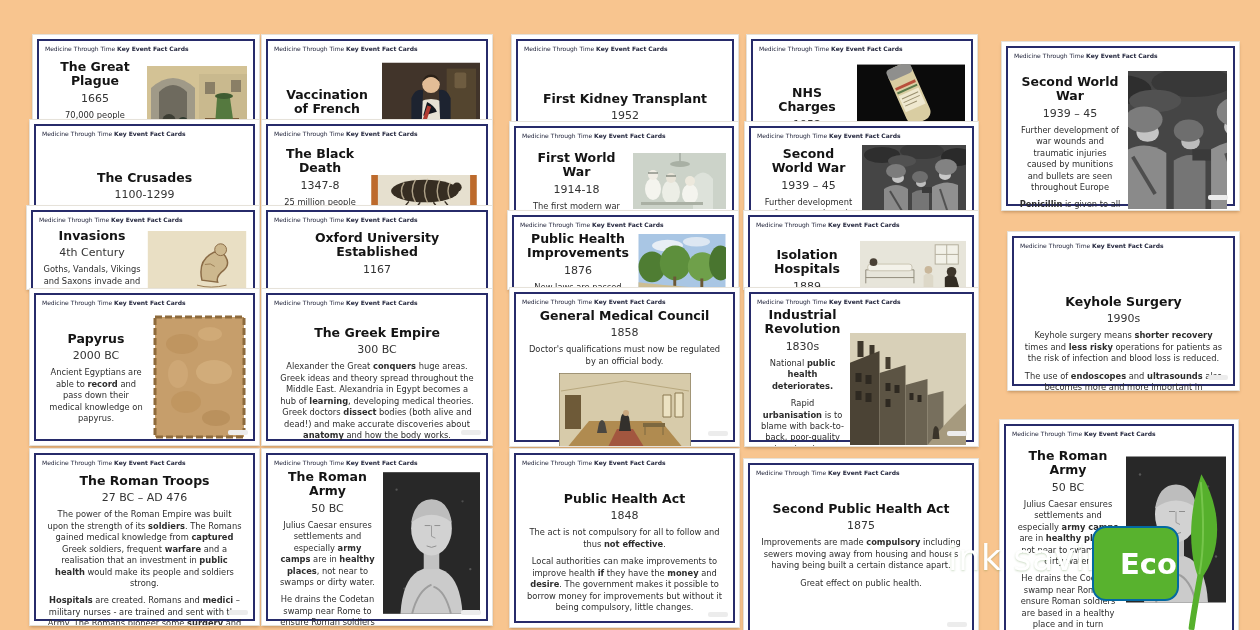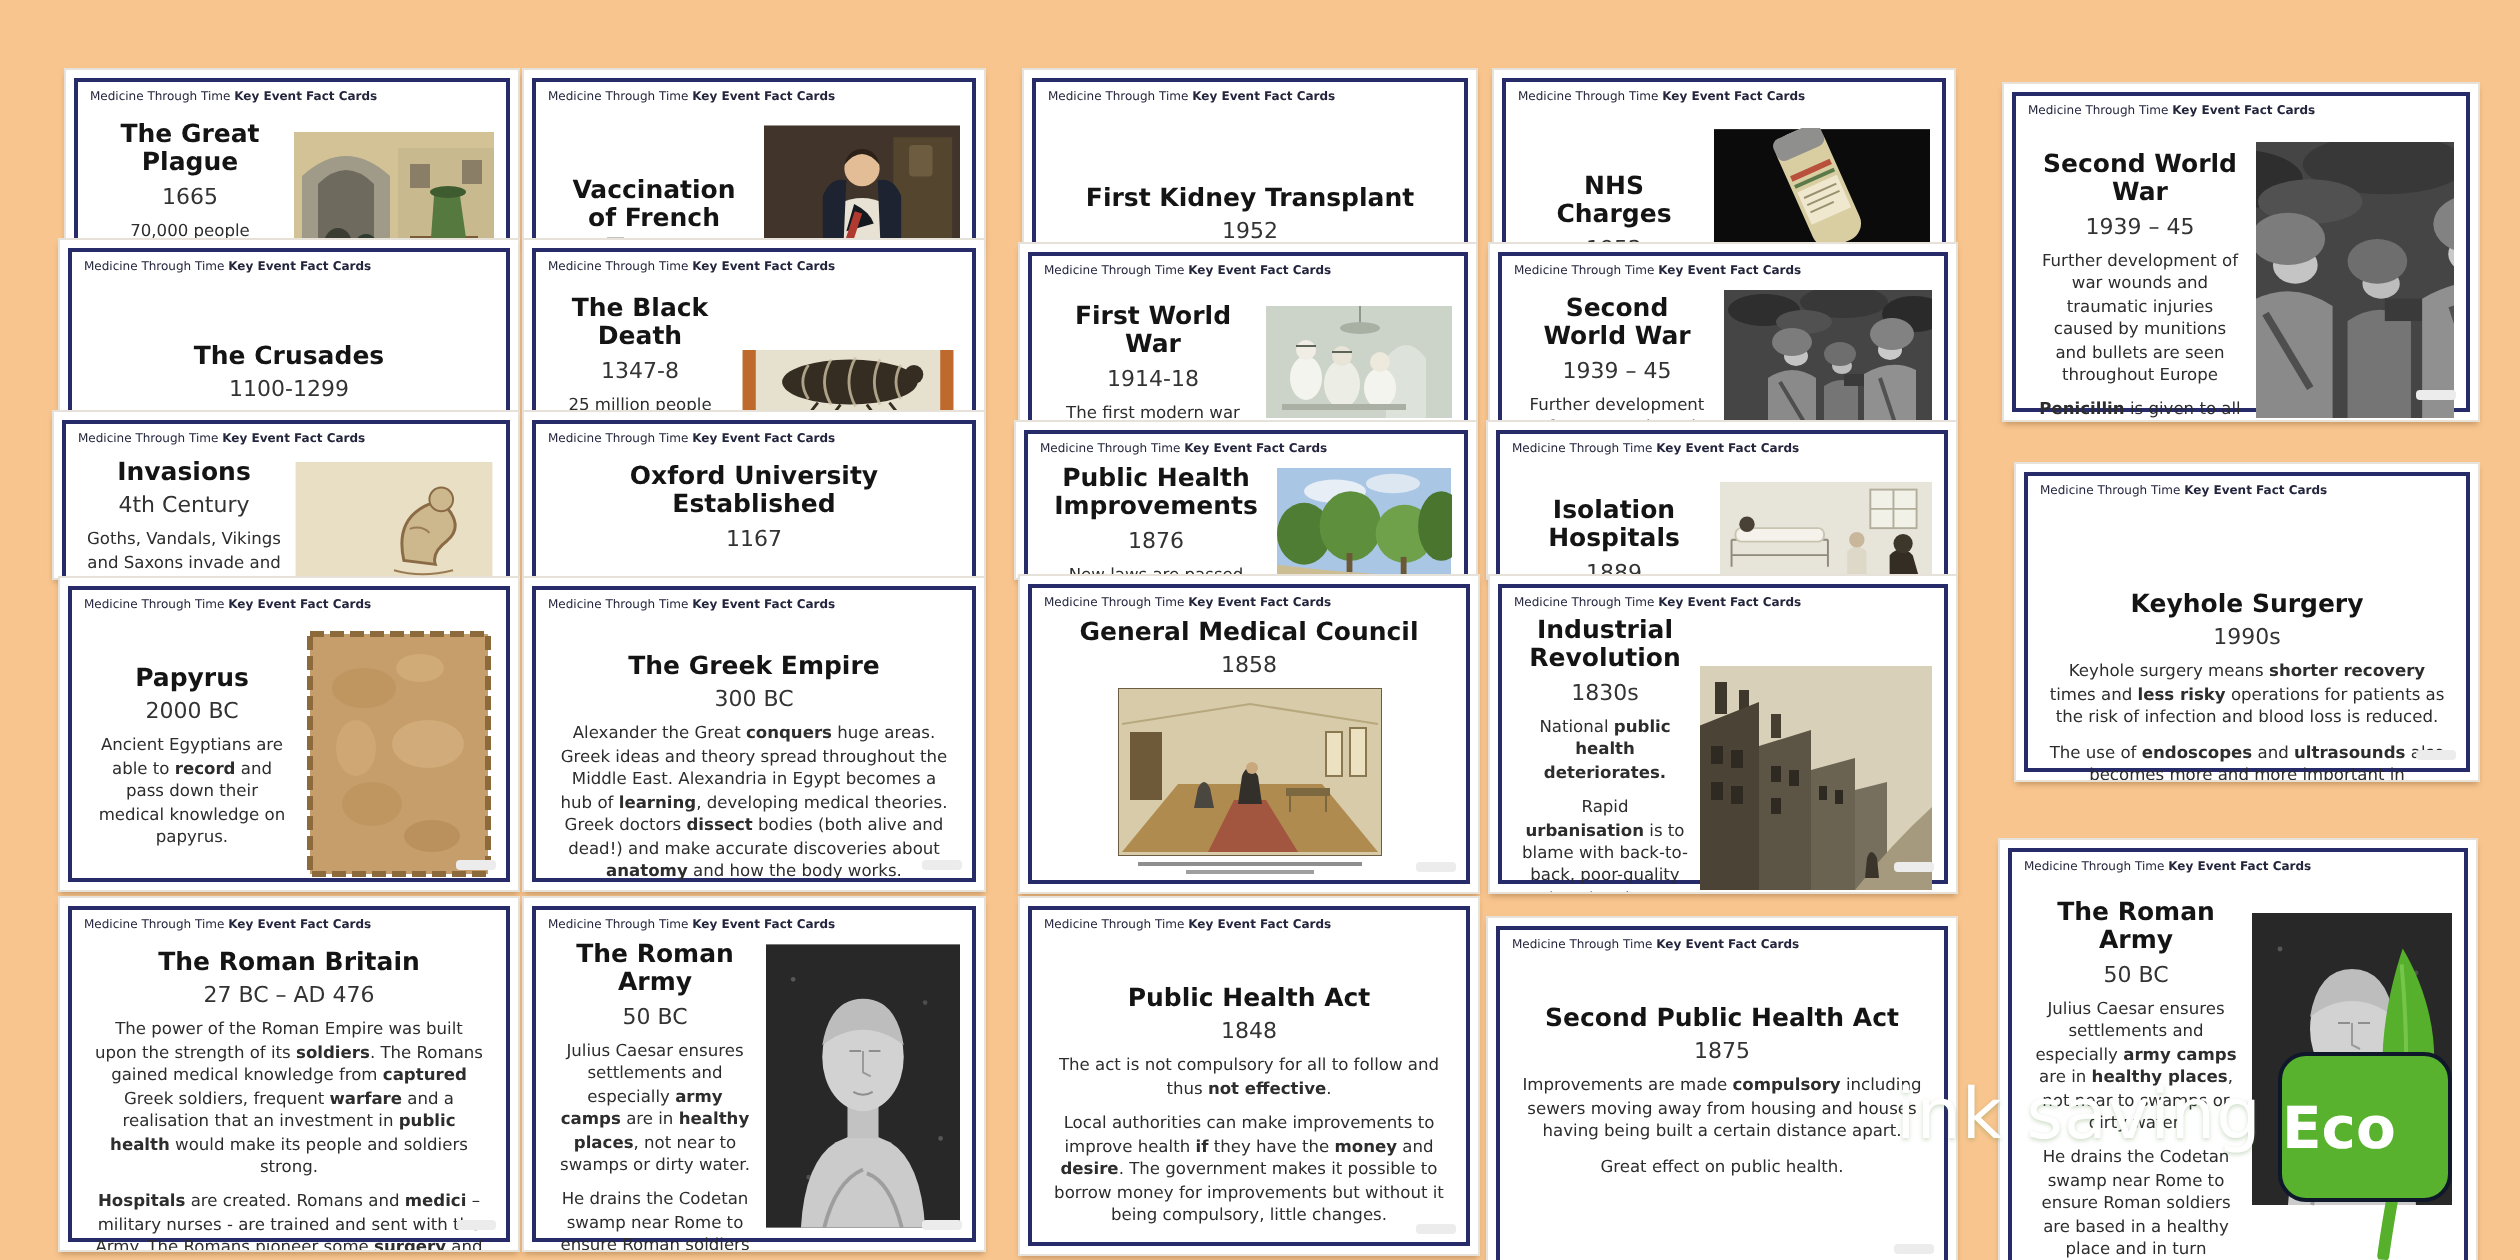--- a/index.html
+++ b/index.html
@@ -13,22 +13,22 @@
   .ctext{flex:1;text-align:center;padding:0 6px}
   .ctitle{font-weight:700;font-size:12.5px;color:#141414;line-height:1.15}
   .cdate{font-weight:400;font-size:11px;color:#333;margin:3px 0 5px}
   .ctext p{margin:0 0 6px;font-size:8.3px;line-height:1.38;color:#2d2d2d}
   .cimg{flex:none;margin-right:2px}
   .cimg svg{display:block;width:100%;height:100%}
   .wm{position:absolute;right:5px;bottom:4px;width:20px;height:5px;border-radius:2px;background:#ececec}
   .cap1{width:112px;height:2px;background:#8f8f8f;margin:3px auto 0}
   .cap2{width:64px;height:2px;background:#9f9f9f;margin:2px auto 0}
   .ink{position:absolute;left:948px;top:538px;width:192px;font-size:35px;color:#fff;z-index:12;letter-spacing:.5px;text-shadow:0 1px 2px rgba(60,120,30,.25)}
-  .eco-badge{position:absolute;left:1139px;top:526px;width:87px;height:75px;background:#58b22e;border:2px solid #0f172a;border-radius:14px;
-             z-index:12;display:flex;align-items:center;justify-content:flex-start;font-size:29px;font-weight:700;color:#fff;box-sizing:border-box}
+  .eco-badge{position:absolute;left:1092px;top:526px;width:87px;height:75px;background:#58b22e;border:2px solid #0369a1;border-radius:14px;
+             z-index:12;display:flex;align-items:center;justify-content:flex-end;font-size:29px;font-weight:700;color:#fff;box-sizing:border-box}
   .leaf{position:absolute;left:1158px;top:472px;width:76px;height:158px;z-index:11;transform:rotate(4deg)}
   .defs{position:absolute;width:0;height:0;overflow:hidden}
 </style>
 </head>
 <body>
 
 <svg class="defs" aria-hidden="true">
     <defs>
 <symbol id="s-plague" viewBox="0 0 100 64">
         <rect width="100" height="64" fill="#d3c295"></rect>
@@ -333,21 +333,21 @@
    <p>Frequent <b>wars</b> meant Greek doctors are  at setting broken bones and stopping bleeding.</p>
       </div>
   <div class="wm"></div>
  </div>
   </div>
 
 <div class="card" style="left:30px;top:449px;width:229px;height:176px">
  <div class="inner">
       <div class="chead"><span>Medicine Through Time </span><b>Key Event Fact Cards</b></div>
   <div class="ctext">
-        <div class="ctitle" style="margin-top:6px">The Roman Britain</div>
+        <div class="ctitle" style="margin-top:6px">The Roman Troops</div>
    <div class="cdate">27 BC – AD 476</div>
    <p>The power of the Roman Empire was built upon the strength of its <b>soldiers</b>. The Romans gained medical knowledge from <b>captured</b> Greek soldiers, frequent <b>warfare</b> and a realisation that an investment in <b>public health</b> would make its people and soldiers strong.</p>
    <p><b>Hospitals</b> are created. Romans and <b>medici</b> – military nurses - are trained and sent with the Army. The Romans pioneer some <b>surgery</b> and develop medical and midwifery tools. They perform  and, although the mother always dies, the baby is sometimes saved.</p>
       </div>
   <div class="wm"></div>
  </div>
   </div>
 
 <div class="card" style="left:262px;top:449px;width:230px;height:176px">
  <div class="inner">
@@ -469,20 +469,21 @@
  </div>
     </div>
   </div>
 
 <div class="card" style="left:510px;top:288px;width:229px;height:158px">
  <div class="inner">
       <div class="chead"><span>Medicine Through Time </span><b>Key Event Fact Cards</b></div>
   <div class="ctext">
         <div class="ctitle" style="margin-top:2px">General Medical Council</div>
    <div class="cdate">1858</div>
+   <p>Doctor's qualifications must now be regulated by an official body.</p>
       </div>
   <div class="cimg" style="width:132px;height:84px;margin:0 auto">
         <svg>
           <use href="#s-gmc"></use>
         </svg>
       </div>
   <div class="cap1"></div>
       <div class="cap2"></div>
   <div class="wm"></div>
  </div>

